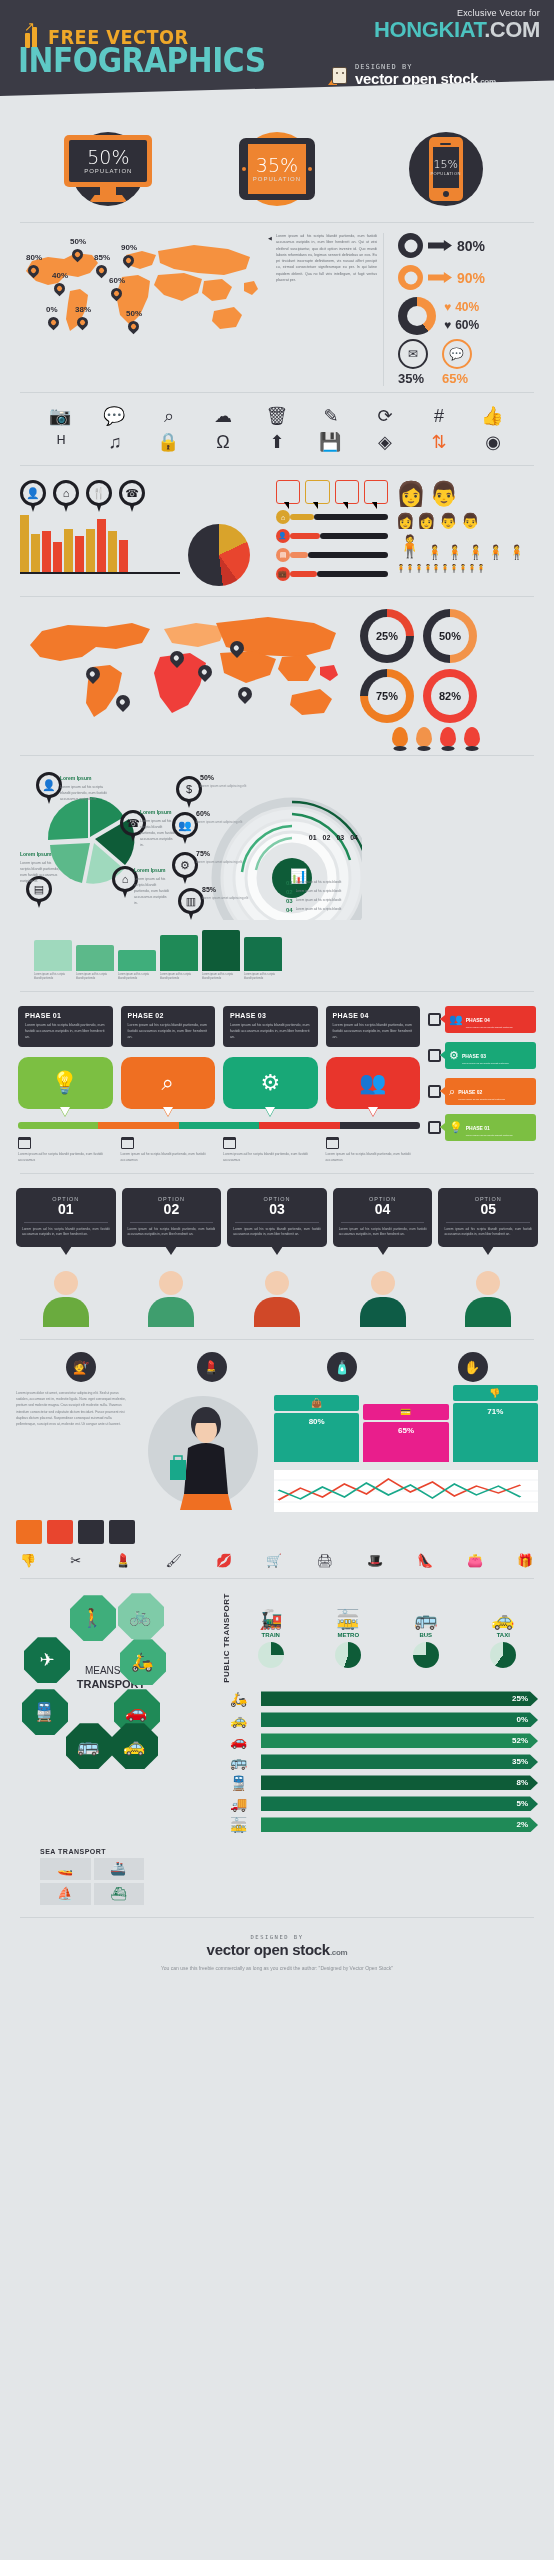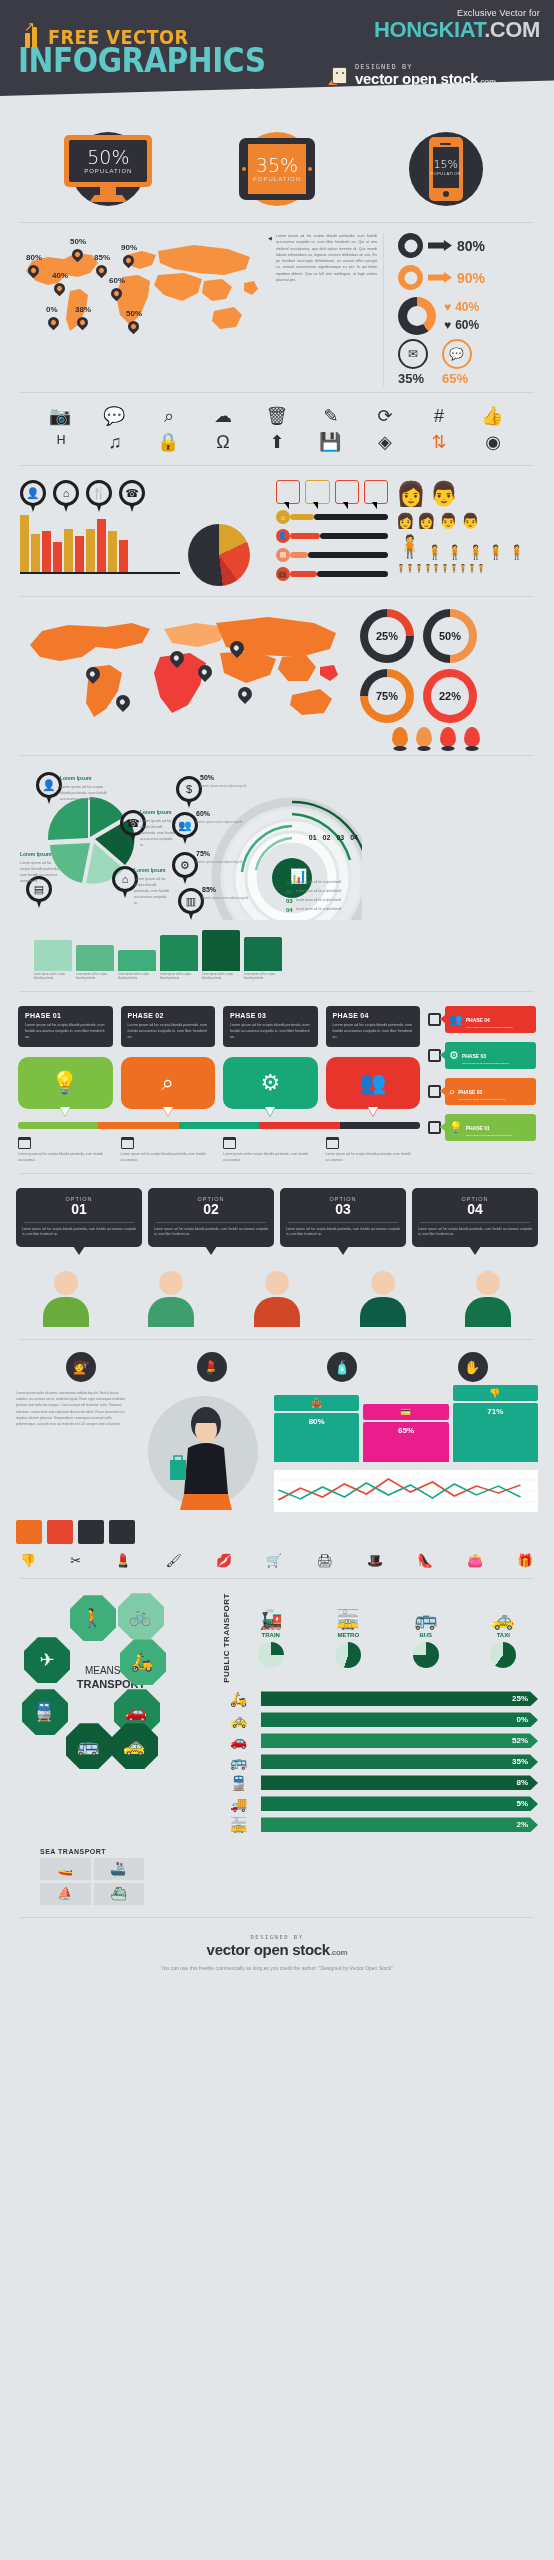--- a/index.html
+++ b/index.html
@@ -598,21 +598,21 @@
           <div class="ring" style="background: conic-gradient(rgb(232, 69, 46) 0deg, rgb(232, 69, 46) 25%, rgb(47, 47, 56) 25%, rgb(47, 47, 56) 100%);">
             <span>25%</span>
           </div>
           <div class="ring" style="background: conic-gradient(rgb(242, 147, 74) 0deg, rgb(242, 147, 74) 50%, rgb(47, 47, 56) 50%, rgb(47, 47, 56) 100%);">
             <span>50%</span>
           </div>
           <div class="ring" style="background: conic-gradient(rgb(239, 125, 34) 0deg, rgb(239, 125, 34) 75%, rgb(47, 47, 56) 75%, rgb(47, 47, 56) 100%);">
             <span>75%</span>
           </div>
           <div class="ring" style="background: conic-gradient(rgb(239, 65, 54) 0deg, rgb(239, 65, 54) 100%, rgb(47, 47, 56) 100%, rgb(47, 47, 56) 100%);">
-            <span>22%</span>
+            <span>82%</span>
           </div>
         </div>
       <div class="pins4">
           <div class="pin2" style="background: rgb(239, 125, 34);"></div>
           <div class="pin2" style="background: rgb(242, 147, 74);"></div>
           <div class="pin2" style="background: rgb(239, 65, 54);"></div>
           <div class="pin2" style="background: rgb(239, 65, 54);"></div>
         </div>
     </div>
   </div>
@@ -833,20 +833,26 @@
           <div class="num">03</div>
           <div class="hr"></div>
           <p>Lorem ipsum ad his scripta blandit partiendo, eum fastidii accusamus euripidis in, eum liber hendrerit an.</p>
         </div>
         <div class="opt">
           <div class="lbl">OPTION</div>
           <div class="num">04</div>
           <div class="hr"></div>
           <p>Lorem ipsum ad his scripta blandit partiendo, eum fastidii accusamus euripidis in, eum liber hendrerit an.</p>
         </div>
+        <div class="opt">
+          <div class="lbl">OPTION</div>
+          <div class="num">05</div>
+          <div class="hr"></div>
+          <p>Lorem ipsum ad his scripta blandit partiendo, eum fastidii accusamus euripidis in, eum liber hendrerit an.</p>
+        </div>
       </div>
     <div class="avatars-row">
         <div class="chara">
           <div class="ch-body" style="background:#6aab3e"></div>
           <div class="ch-head" style="background:#f3cdb0"></div>
         </div>
         <div class="chara">
           <div class="ch-body" style="background:#3f9e6e"></div>
           <div class="ch-head" style="background:#f3cdb0"></div>
         </div>

